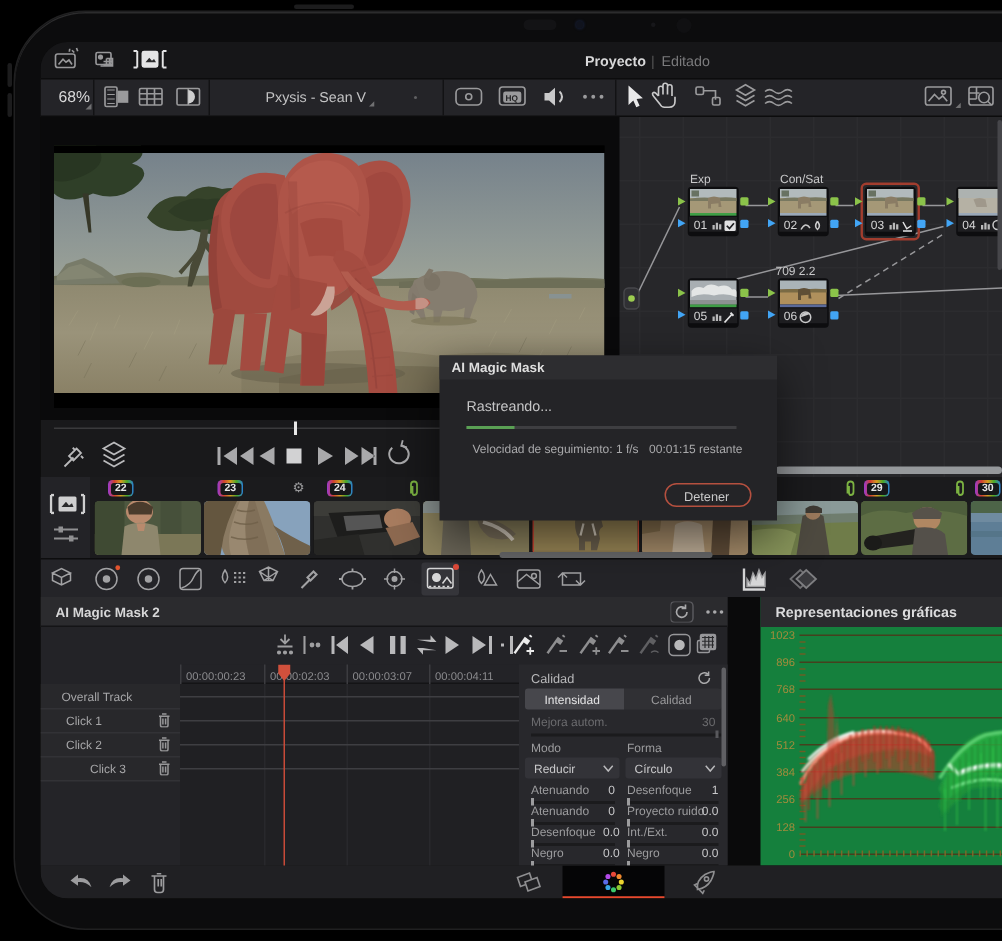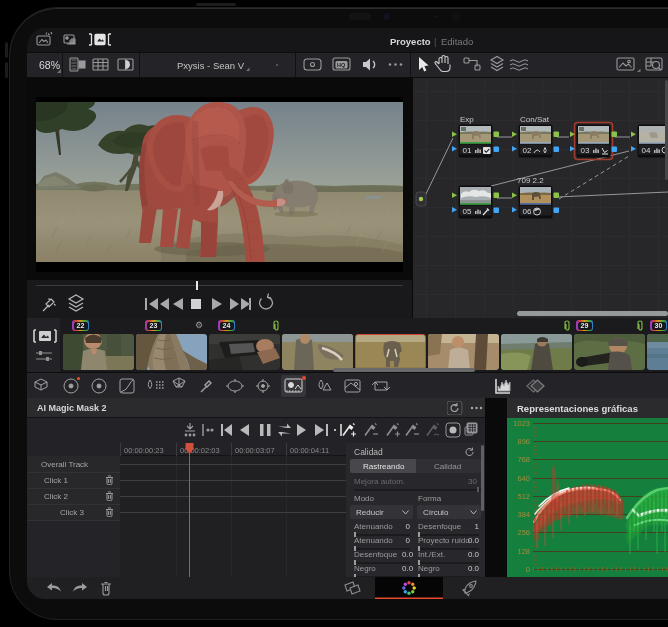--- a/index.html
+++ b/index.html
@@ -655,21 +655,21 @@
         <path d="M0.5 0 h8 v6 l-4 5 l-4 -5 Z" fill="#d0503c"></path>
       </svg>
 
     <div class="abs" style="left:319px;top:45px;width:139px;height:134px;background:#28282c">
       <div class="abs t" style="left:8px;top:4px;font-size:8.5px;color:#b9b9bb">Calidad</div>
       <svg class="abs" style="left:119px;top:4px" width="10" height="10" viewBox="0 0 10 10">
           <path d="M8 5 a3.5 3.5 0 1 1 -1.2 -2.6 M7.4 0.6 l0 2.6 l-2.6 0" stroke="#a9a9ab" fill="none"></path>
         </svg>
       <div class="abs" style="left:4px;top:16px;width:66px;height:14px;background:#47474c;border-radius:2px 0 0 2px"></div>
       <div class="abs" style="left:70px;top:16px;width:65px;height:14px;background:#303034;border-radius:0 2px 2px 0"></div>
-      <div class="abs t" style="left:17px;top:19px;font-size:8px;color:#e3e3e4">Rastreando</div>
+      <div class="abs t" style="left:17px;top:19px;font-size:8px;color:#e3e3e4">Intensidad</div>
       <div class="abs t" style="left:88px;top:19px;font-size:8px;color:#98989a">Calidad</div>
       <div class="abs t" style="left:8px;top:34px;font-size:8px;color:#6b6b6e">Mejora autom.</div>
       <div class="abs t" style="left:122px;top:34px;font-size:8px;color:#6b6b6e">30</div>
       <div class="abs" style="left:8px;top:46px;width:127px;height:2px;background:#1b1b1d"></div>
       <div class="abs" style="left:131px;top:44px;width:2px;height:5px;background:#58585c"></div>
       <div class="abs t" style="left:8px;top:51px;font-size:8px;color:#9c9c9e">Modo</div>
       <div class="abs t" style="left:72px;top:51px;font-size:8px;color:#9c9c9e">Forma</div>
       <div class="abs" style="left:4px;top:62px;width:63px;height:14px;background:#333338;border-radius:2px"></div>
       <div class="abs" style="left:71px;top:62px;width:64px;height:14px;background:#333338;border-radius:2px"></div>
       <div class="abs t" style="left:10px;top:65px;font-size:8px;color:#c9c9cb">Reducir</div>
@@ -816,13 +816,24 @@
       <rect x="348" y="20.5" width="68" height="1.5" fill="#e8492e"></rect>
 
       <g stroke="#8e8e90" stroke-width="1.1" fill="none">
         <path d="M438 16 q-1 -6 5 -10 q4 -2 6 -2 q0 2 -2 6 q-3 5 -9 6 Z"></path>
         <circle cx="444" cy="9" r="1.4"></circle>
         <path d="M438 12 l-2 1 l2 2 l1.5 1.5 l2 2 l1 -2"></path>
       </g>
     </svg>
   </div>
 
+  <div class="abs" id="dialog" style="left:266px;top:209px;width:225px;height:110px;background:#242427;box-shadow:0 10px 30px rgba(0,0,0,.6);z-index:50">
+    <div class="abs" style="left:0;top:0;width:225px;height:16px;background:#2d2d30"></div>
+    <div class="abs t" style="left:8px;top:3px;font-weight:bold;font-size:9px;color:#dedede">AI Magic Mask</div>
+    <div class="abs t" style="left:18px;top:29px;font-size:9.5px;color:#c6c6c7">Rastreando...</div>
+    <div class="abs" style="left:18px;top:47px;width:180px;height:2px;background:#3e3e41"></div>
+    <div class="abs" style="left:18px;top:47px;width:32px;height:2px;background:#5aa054"></div>
+    <div class="abs t" style="left:22px;top:58px;font-size:8px;color:#a9a9ab">Velocidad de seguimiento: 1 f/s</div>
+    <div class="abs t" style="left:138px;top:58px;font-size:8px;color:#a9a9ab;width:64px;text-align:right">00:01:15 restante</div>
+    <div class="abs" style="left:150px;top:85px;width:58px;height:16px;border:1px solid #b5503f;border-radius:9px"></div>
+    <div class="abs t" style="left:163px;top:89px;font-size:8.5px;color:#c9c9ca">Detener</div>
+  </div>
 </div>
 
 </body></html>

